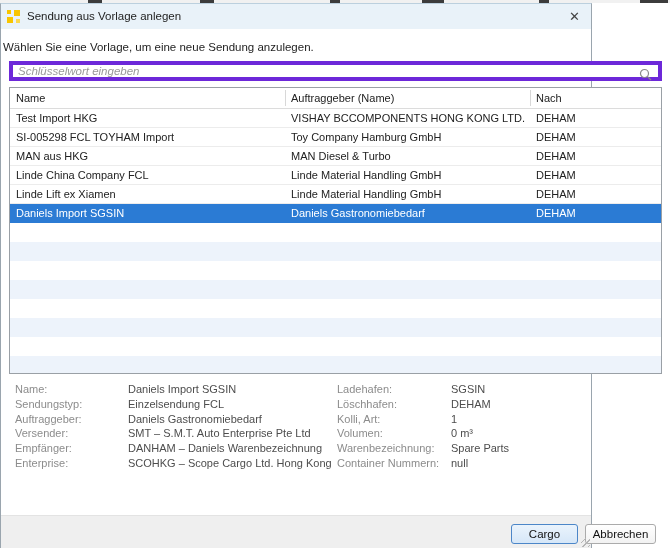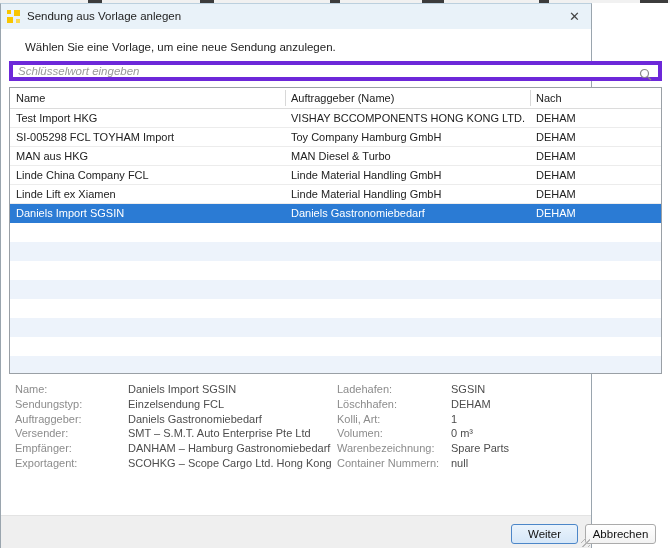--- a/index.html
+++ b/index.html
@@ -19,21 +19,21 @@
   .app-icon { position:absolute; left:6px; top:6px; width:13px; height:13px; }
   .app-icon span { position:absolute; width:6px; height:6px; background:#f8c500; }
   .app-icon .q1 { left:0; top:0; width:4px; height:4px; }
   .app-icon .q2 { right:0; top:0; }
   .app-icon .q3 { left:0; bottom:0; }
   .app-icon .q4 { right:0; bottom:0; width:4px; height:4px; background:#fbd94d; }
   .title-text { position:absolute; left:26px; top:6px; font-size:11.5px; color:#1e1e1e; }
   .close-btn { position:absolute; right:8px; top:4px; width:17px; height:17px; text-align:center;
                line-height:17px; font-size:13px; color:#444; cursor:default; }
 
-  .intro { position:absolute; left:24px; top:37px; font-size:11.5px; color:#1e1e1e; }
+  .intro { position:absolute; left:2px; top:37px; font-size:11.5px; color:#1e1e1e; }
 
   .searchbox { position:absolute; left:8px; top:57px; width:653px; height:20px;
                border:4px solid #6d28d9; background:#fff; }
   .searchbox input { position:absolute; left:0; top:0; width:100%; height:100%; border:none; outline:none;
                      padding:0 22px 0 5px; font-family:"Liberation Sans", sans-serif;
                      font-size:11.5px; color:#222; background:transparent; }
   .searchbox input::placeholder { font-style:italic; color:#999; opacity:1; }
   .search-icon { position:absolute; right:6px; top:3px; width:13px; height:13px; }
 
   
@@ -182,24 +182,24 @@
         <div class="dline">
             <span class="dlabel">Auftraggeber:</span>
             <span class="dvalue">Daniels Gastronomiebedarf</span>
           </div>
         <div class="dline">
             <span class="dlabel">Versender:</span>
             <span class="dvalue">SMT – S.M.T. Auto Enterprise Pte Ltd</span>
           </div>
         <div class="dline">
             <span class="dlabel">Empfänger:</span>
-            <span class="dvalue">DANHAM – Hamburg Gastronomiebedarf</span>
-          </div>
-        <div class="dline">
-            <span class="dlabel">Exportagent:</span>
+            <span class="dvalue">DANHAM – Daniels Warenbezeichnung</span>
+          </div>
+        <div class="dline">
+            <span class="dlabel">Enterprise:</span>
             <span class="dvalue">SCOHKG – Scope Cargo Ltd. Hong Kong</span>
           </div>
       </div>
       <div class="dcol right">
         <div class="dline">
             <span class="dlabel">Ladehafen:</span>
             <span class="dvalue">SGSIN</span>
           </div>
         <div class="dline">
             <span class="dlabel">Löschhafen:</span>
@@ -218,19 +218,19 @@
             <span class="dvalue">Spare Parts</span>
           </div>
         <div class="dline">
             <span class="dlabel">Container Nummern:</span>
             <span class="dvalue">null</span>
           </div>
       </div>
     </div>
 
     <div class="footer">
-      <div class="btn primary">Weiter</div>
+      <div class="btn primary">Cargo</div>
       <div class="btn secondary">Abbrechen</div>
       <div class="resize-grip"></div>
     </div>
 
   </div>
 </div>
 
 </body></html>

